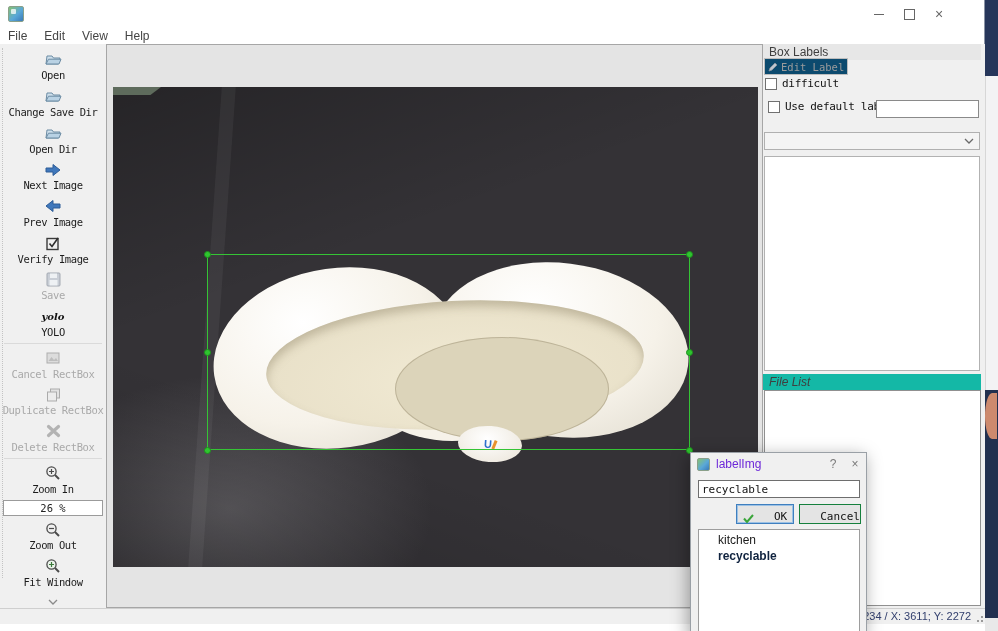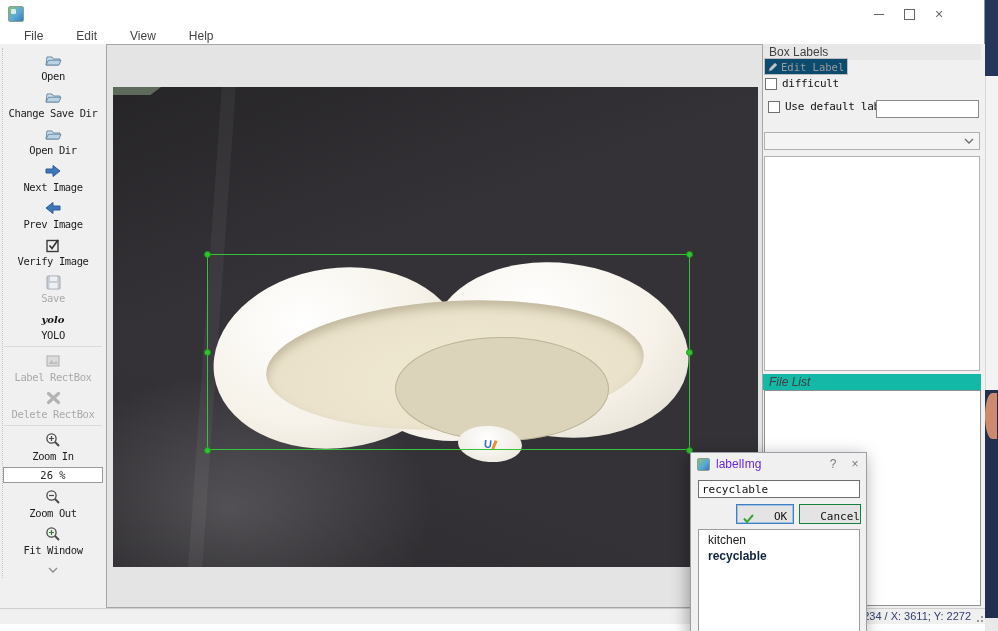--- a/index.html
+++ b/index.html
@@ -24,21 +24,21 @@
             border:1px solid #8aa08a;box-sizing:border-box;}
   .app-icon::after{content:"";position:absolute;left:2px;top:2px;width:5px;height:5px;background:rgba(255,255,255,.75);border-radius:1px;}
   .title-text{position:absolute;left:30px;top:7px;font-size:12px;color:#333;white-space:nowrap;}
   .win-controls{position:absolute;right:30px;top:0;height:28px;display:flex;}
   .win-btn{width:30px;height:28px;display:flex;align-items:center;justify-content:center;color:#666;}
   .glyph-min{display:block;width:10px;border-top:1px solid #666;}
   .glyph-max{display:block;width:9px;height:9px;border:1px solid #666;}
   .glyph-close{font-size:14px;line-height:1;color:#666;}
 
   .menubar{position:absolute;left:0;top:28px;width:100%;height:16px;background:#fff;display:flex;align-items:center;}
-  .menu-item{padding:0 9px 0 24px;font-size:12px;color:#444;}
+  .menu-item{padding:0 9px 0 8px;font-size:12px;color:#444;}
 
   
   .toolbar{position:absolute;left:0;top:44px;width:106px;height:564px;background:#f0f0f0;
            display:flex;flex-direction:column;align-items:center;padding-top:4px;box-sizing:border-box;}
   .toolbar::before{content:"";position:absolute;left:2px;top:4px;bottom:30px;border-left:1px dotted #c3c3c3;}
   .tb-item{height:37px;display:flex;flex-direction:column;align-items:center;justify-content:center;width:100%;}
   .tb-icon{height:17px;display:flex;align-items:center;justify-content:center;}
   .tb-label{font-family:"DejaVu Sans Mono",monospace;font-size:10.5px;letter-spacing:-0.4px;color:#1c1c1c;margin-top:1px;white-space:nowrap;}
   .tb-item.disabled .tb-label{color:#a9a9a9;}
   .yolo-glyph{font-family:"DejaVu Serif",serif;font-style:italic;font-weight:bold;font-size:10px;color:#111;}
@@ -115,21 +115,21 @@
   .dlg-title{font-size:12px;color:#6d28d9;flex:1;}
   .dlg-help,.dlg-close{width:22px;text-align:center;color:#7a7a7a;font-size:12px;}
   .dlg-input{position:absolute;left:7px;top:27px;width:162px;height:18px;background:#fff;border:1px solid #6e6e6e;
              box-sizing:border-box;font-family:"DejaVu Sans Mono",monospace;font-size:11px;padding:0 3px;color:#111;}
   .dlg-btn{position:absolute;top:51px;height:20px;display:flex;align-items:flex-end;justify-content:center;gap:20px;
            font-family:"DejaVu Sans Mono",monospace;font-size:11px;color:#111;box-sizing:border-box;background:#e4e4e4;}
   .btn-ok{left:45px;width:58px;border:1px solid #3f7fbf;box-shadow:0 0 0 1px #9cc1e4 inset;}
   .btn-cancel{left:108px;width:62px;border:1px solid #15803d;}
   .dlg-list{position:absolute;left:7px;top:76px;width:162px;height:108px;background:#fff;border:1px solid #9d9d9d;
             box-sizing:border-box;padding-top:2px;}
-  .dlg-list-item{font-size:12px;color:#1a1a1a;padding:1px 9px;}
+  .dlg-list-item{font-size:12px;color:#1a1a1a;padding:1px 19px;}
   .dlg-list-item.selected{font-weight:bold;color:#10233f;}
 </style>
 </head>
 <body>
 
 <div class="screen">
 
   <div class="bg-strip">
     <div class="bg-seg1"></div>
     <div class="bg-seg2"></div>
@@ -243,23 +243,32 @@
 
       <div class="tb-sep"></div>
 
       <div class="tb-item disabled">
         <span class="tb-icon">
           <svg width="15" height="14" viewBox="0 0 15 14">
               <rect x="1" y="2" width="12" height="10" fill="#dcdcdc" stroke="#adadad"></rect>
               <path d="M2.5 10 l3-4 2.5 3 2-2 2 3z" fill="#bdbdbd"></path>
             </svg>
         </span>
-        <span class="tb-label">Label RectBox</span>
-      </div>
-
+        <span class="tb-label">Cancel RectBox</span>
+      </div>
+
+      <div class="tb-item disabled">
+        <span class="tb-icon">
+          <svg width="15" height="14" viewBox="0 0 15 14">
+              <rect x="4.5" y="1" width="9" height="9" fill="#e2e2e2" stroke="#ababab"></rect>
+              <rect x="1.5" y="4" width="9" height="9" fill="#ececec" stroke="#ababab"></rect>
+            </svg>
+        </span>
+        <span class="tb-label">Duplicate RectBox</span>
+      </div>
 
       <div class="tb-item disabled">
         <span class="tb-icon">
           <svg width="15" height="14" viewBox="0 0 15 14">
               <path d="M2.5 2.5 L12.5 11.5 M12.5 2.5 L2.5 11.5" stroke="#b3b3b3" stroke-width="3.2" stroke-linecap="round"></path>
             </svg>
         </span>
         <span class="tb-label">Delete RectBox</span>
       </div>
 

